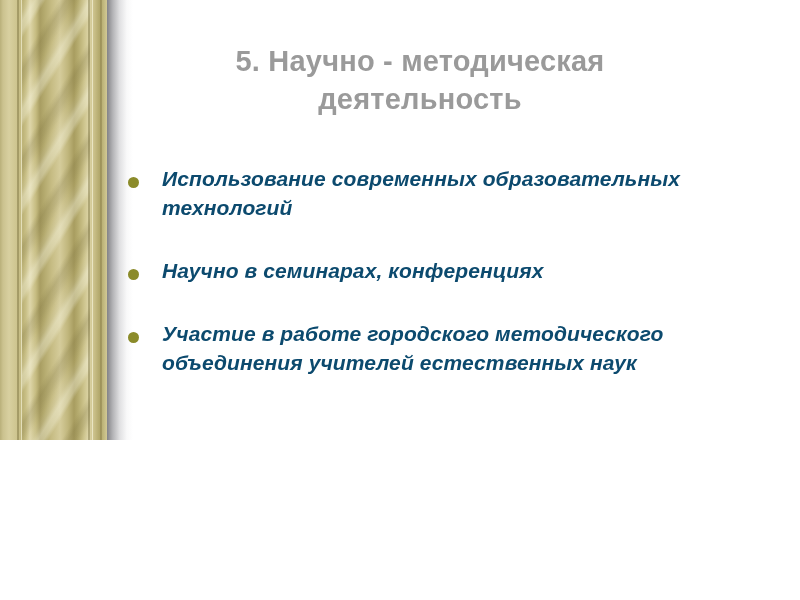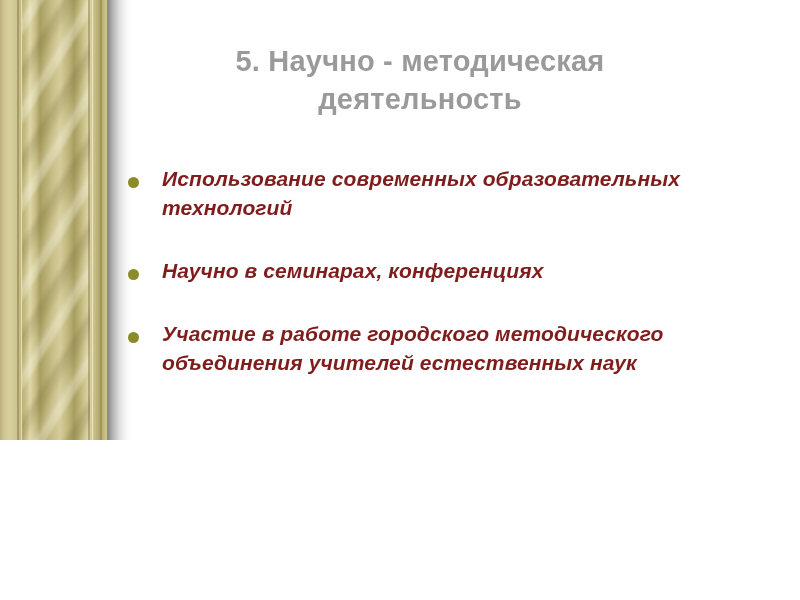--- a/index.html
+++ b/index.html
@@ -134,21 +134,21 @@
   .bullet-marker {
     position: absolute;
     left: 2px;
     top: 13px;
     width: 11px;
     height: 11px;
     border-radius: 50%;
     background: #8b8b2a;
   }
   .bullet-text {
-    color: #7f1d1d;
+    color: #0c4a6e;
     font-size: 21px;
     font-weight: bold;
     font-style: italic;
     line-height: 29px;
     letter-spacing: 0.1px;
   }
 
   
   .books {
     position: absolute;

